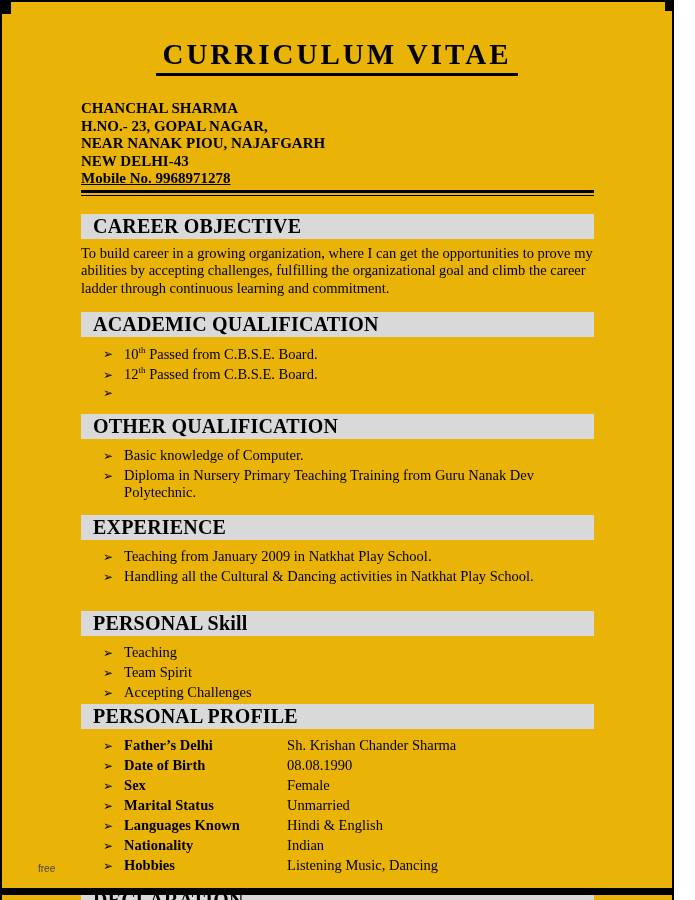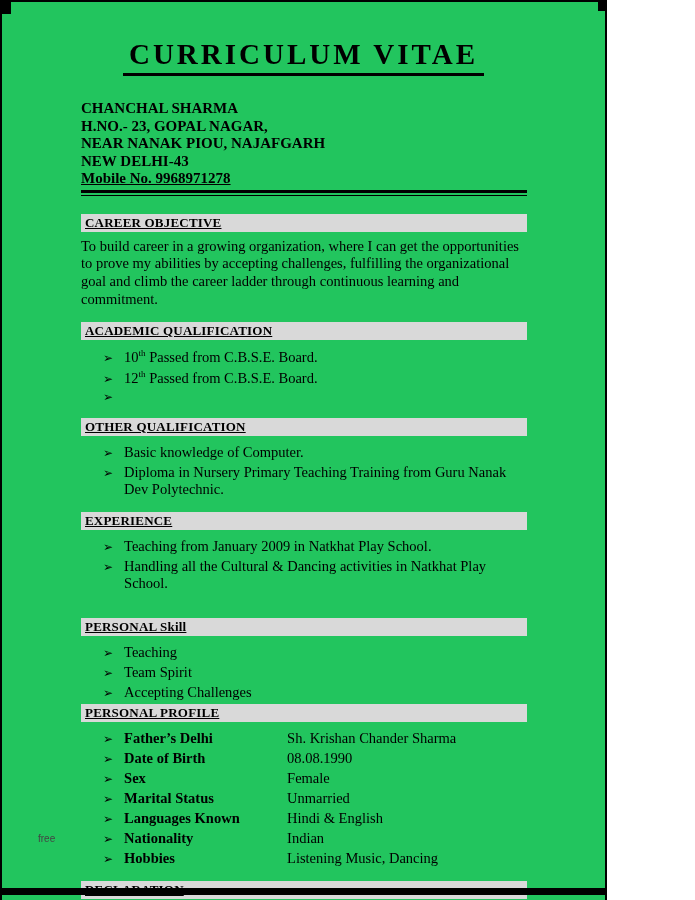--- a/index.html
+++ b/index.html
@@ -1,18 +1,18 @@
 <!DOCTYPE html>
 <html><head>
 <meta charset="utf-8">
 <style>
   html,body { margin:0; padding:0; background:#fff; }
   body { font-family:"Liberation Serif", serif; color:#000; }
   .page {
-    position:relative; width:607px; height:900px; background:#22c55e;
+    position:relative; width:674px; height:900px; background:#eab308;
     box-sizing:border-box; border:2px solid #000; border-bottom:none; overflow:hidden;
   }
   .bottom-bar { position:absolute; left:0; right:0; bottom:5px; height:7px; background:#000; }
   .corner-mark-left  { position:absolute; top:0; left:0; width:9px; height:12px; background:#000; }
   .corner-mark-right { position:absolute; top:0; right:0; width:7px; height:9px; background:#000; }
 
   .title-wrap { text-align:center; margin-top:36px; }
   .title {
     display:inline-block; margin:0; font-size:29px; font-weight:bold;
     letter-spacing:3px; border-bottom:3px solid #000; padding:0 6px 2px 6px;
@@ -20,39 +20,39 @@
 
   .content { padding:0 78px 0 79px; }
 
   .contact { margin-top:24px; font-size:15px; font-weight:bold; line-height:1.1; }
   .contact div { margin-bottom:1px; }
   .mobile { text-decoration:underline; }
 
   .rule { margin-top:3px; border-top:3px solid #000; border-bottom:1px solid #000; height:2px; }
 
   .sec-bar {
-    background:#d9d9d9; font-weight:bold; font-size:13px;
-    padding:1px 4px; letter-spacing:0.2px;text-decoration:underline;
+    background:#d9d9d9; font-weight:bold; font-size:20px;
+    padding:1px 12px; letter-spacing:0.2px;
   }
   .mt18 { margin-top:18px; } .mt14 { margin-top:14px; }
   .mt26 { margin-top:26px; } .mt22 { }
 
   .para { margin:6px 0 0 0; font-size:14.5px; line-height:1.22; }
 
   .blist { margin-top:8px; }
   .bitem { display:flex; align-items:baseline; font-size:14.5px; margin:0 0 3px 22px; }
   .bullet { font-family:"DejaVu Sans", sans-serif; font-size:12px; margin-right:11px; flex:none; }
   .btext sup { font-size:9px; }
 
   .prow { display:flex; align-items:baseline; font-size:14.5px; margin:0 0 3px 22px; }
   .plabel { font-weight:bold; width:163px; flex:none; }
   .pvalue { font-weight:normal; }
 
   .watermark {
-    position:absolute; left:36px; bottom:56px;
+    position:absolute; left:36px; bottom:26px;
     font-family:"Liberation Sans", sans-serif; font-size:10px; color:#444;
   }
 </style>
 </head>
 <body>
 
 <div class="page">
   <div class="corner-mark-left"></div>
   <div class="corner-mark-right"></div>
 

